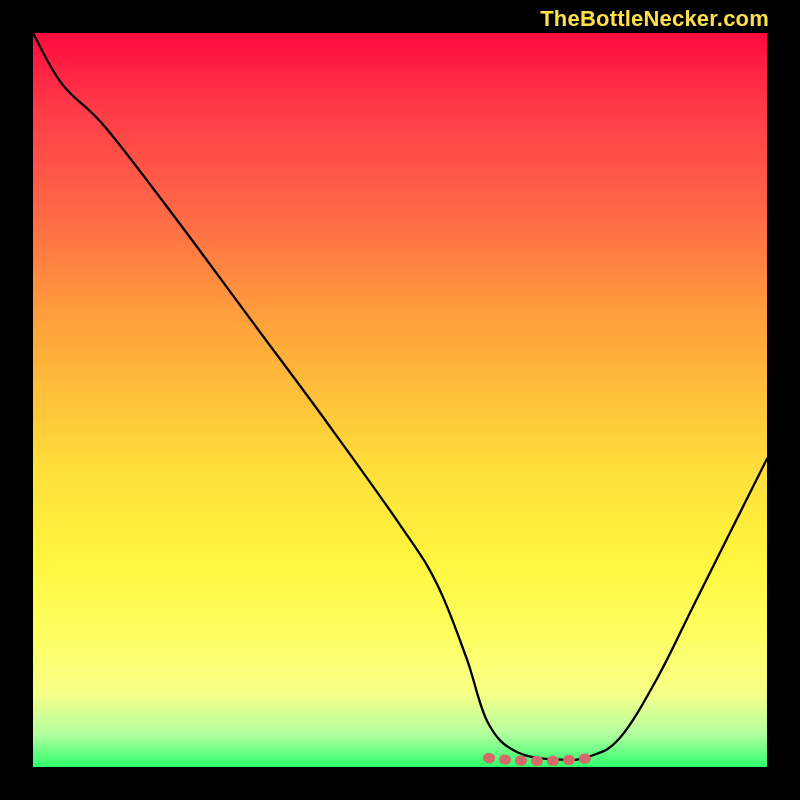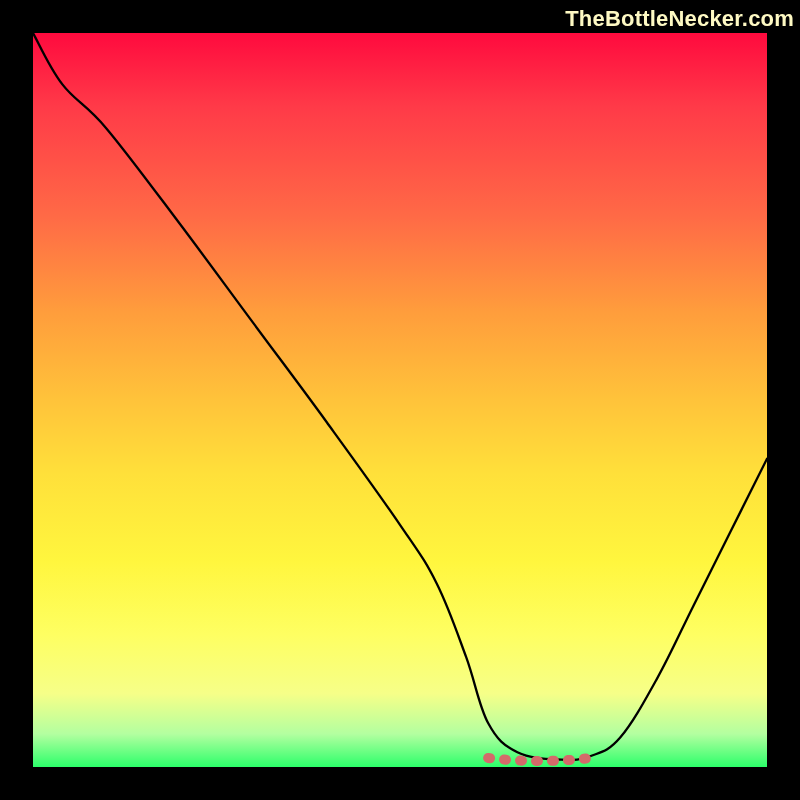--- a/index.html
+++ b/index.html
@@ -55,23 +55,23 @@
     fill: none;
     stroke: #d46a6a;
     stroke-width: 10;
     stroke-linecap: round;
     stroke-linejoin: round;
     stroke-dasharray: 2 14;
   }
   .watermark {
     position: absolute;
     top: 6px;
-    right: 6px;
+    right: 31px;
     font: bold 22px "Arial", "Helvetica", sans-serif;
-    color: #fef9c3;
+    color: #fde047;
     user-select: none;
     letter-spacing: 0.2px;
   }
 </style>
 </head>
 <body>
 
 <div class="chart-wrap">
   <div class="plot-bg"></div>
 

